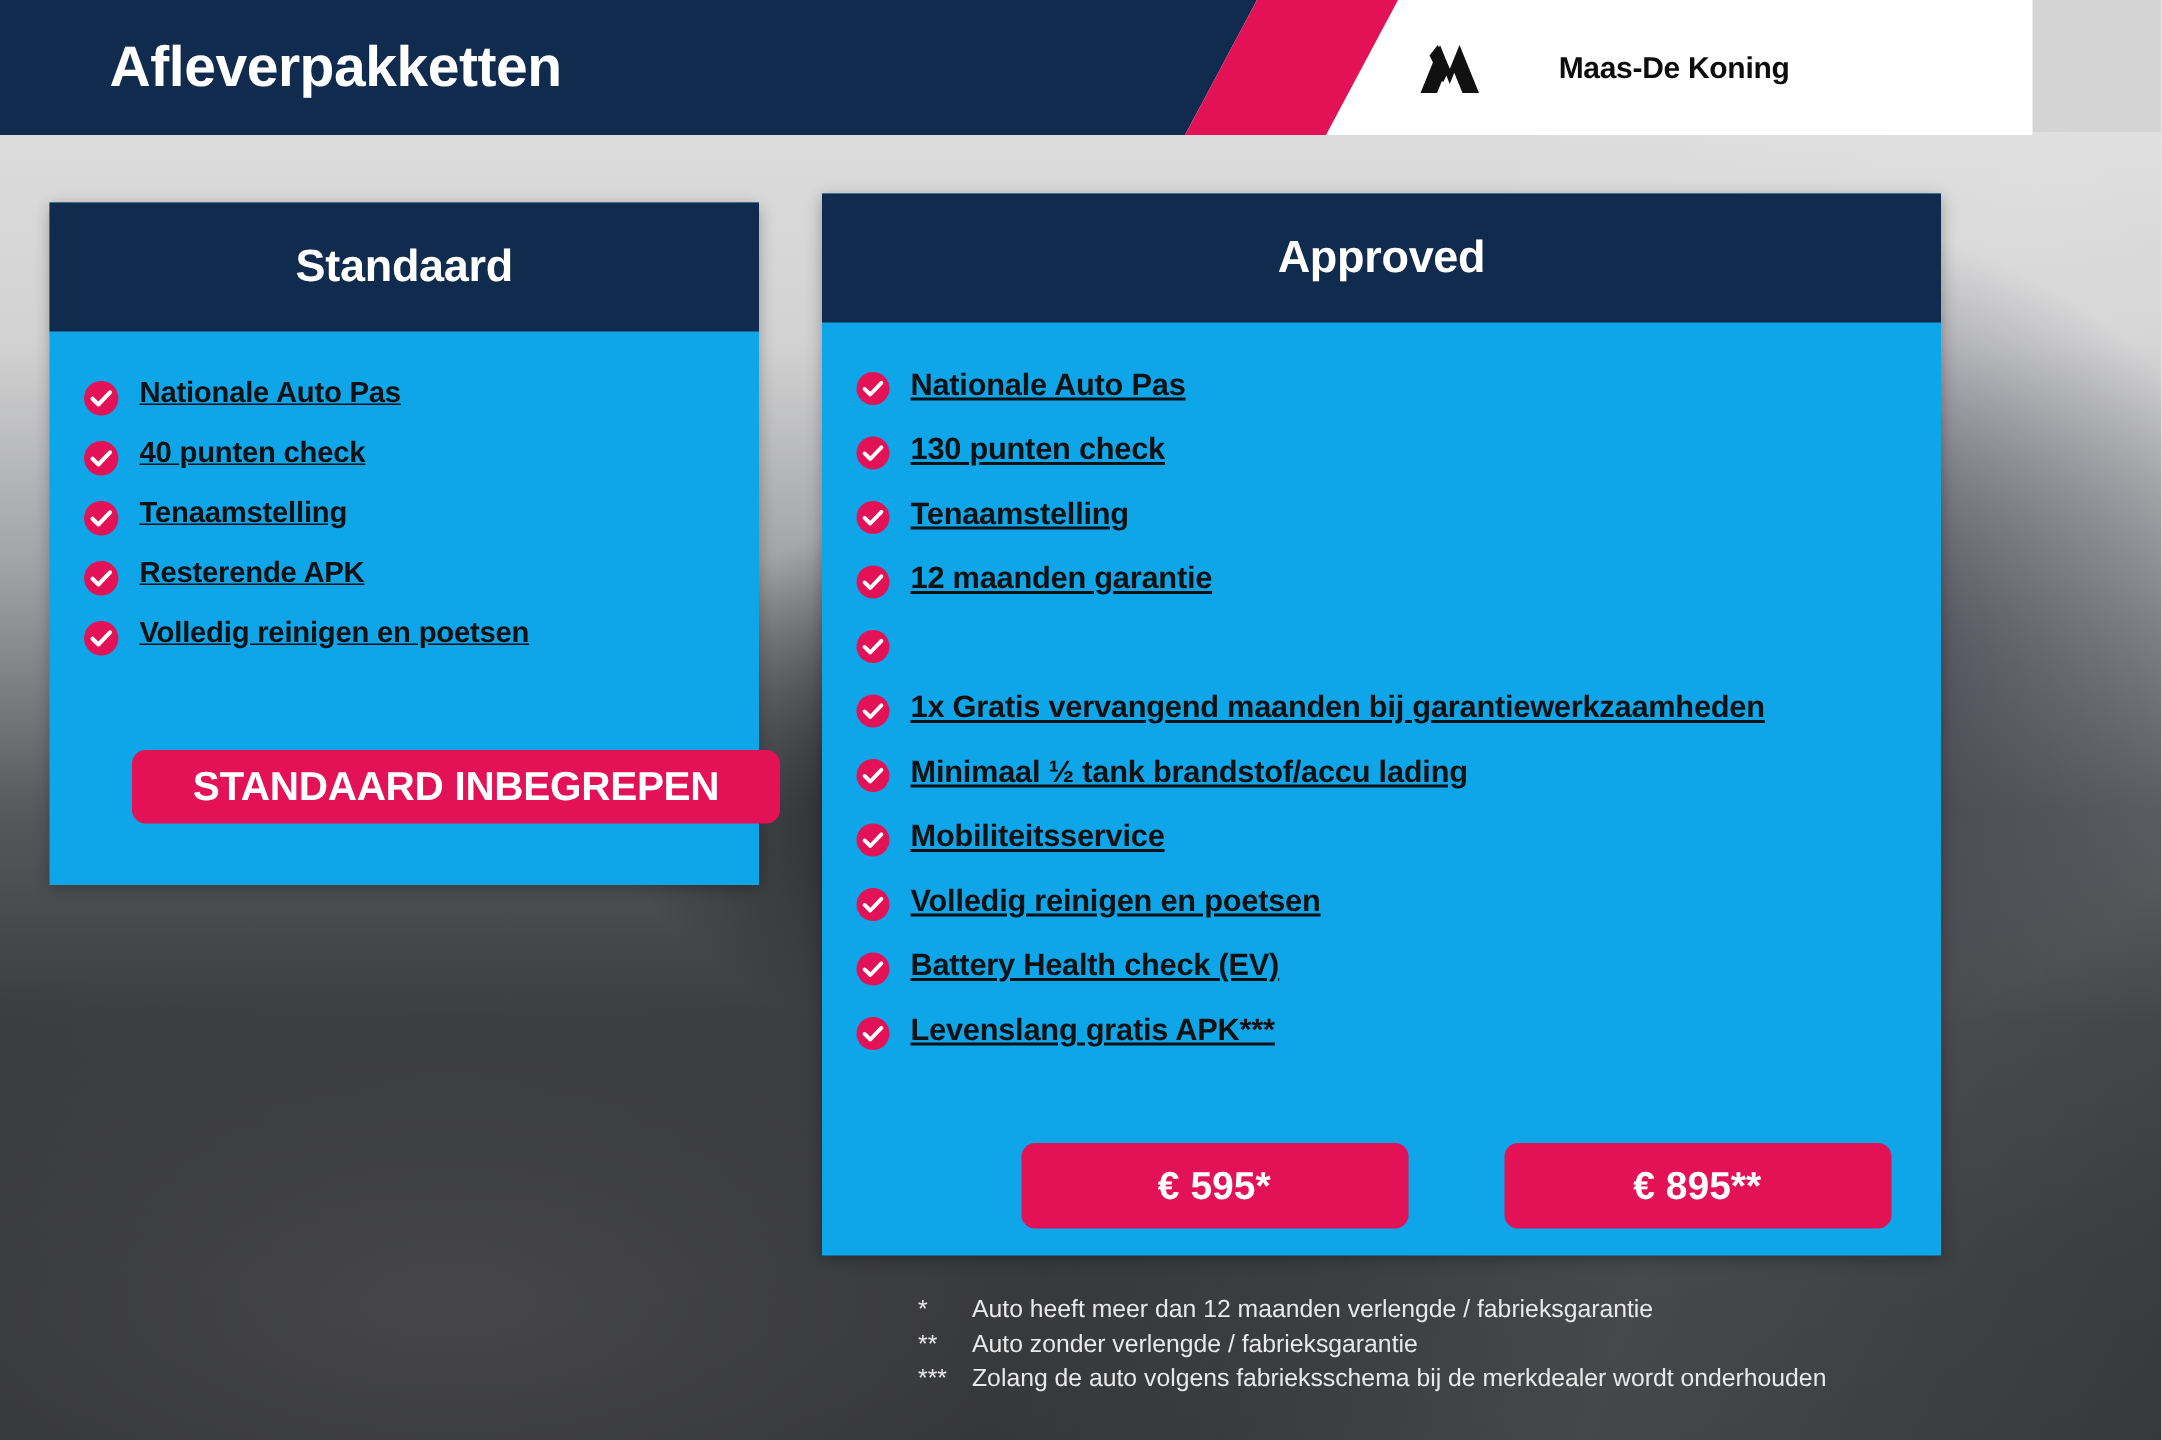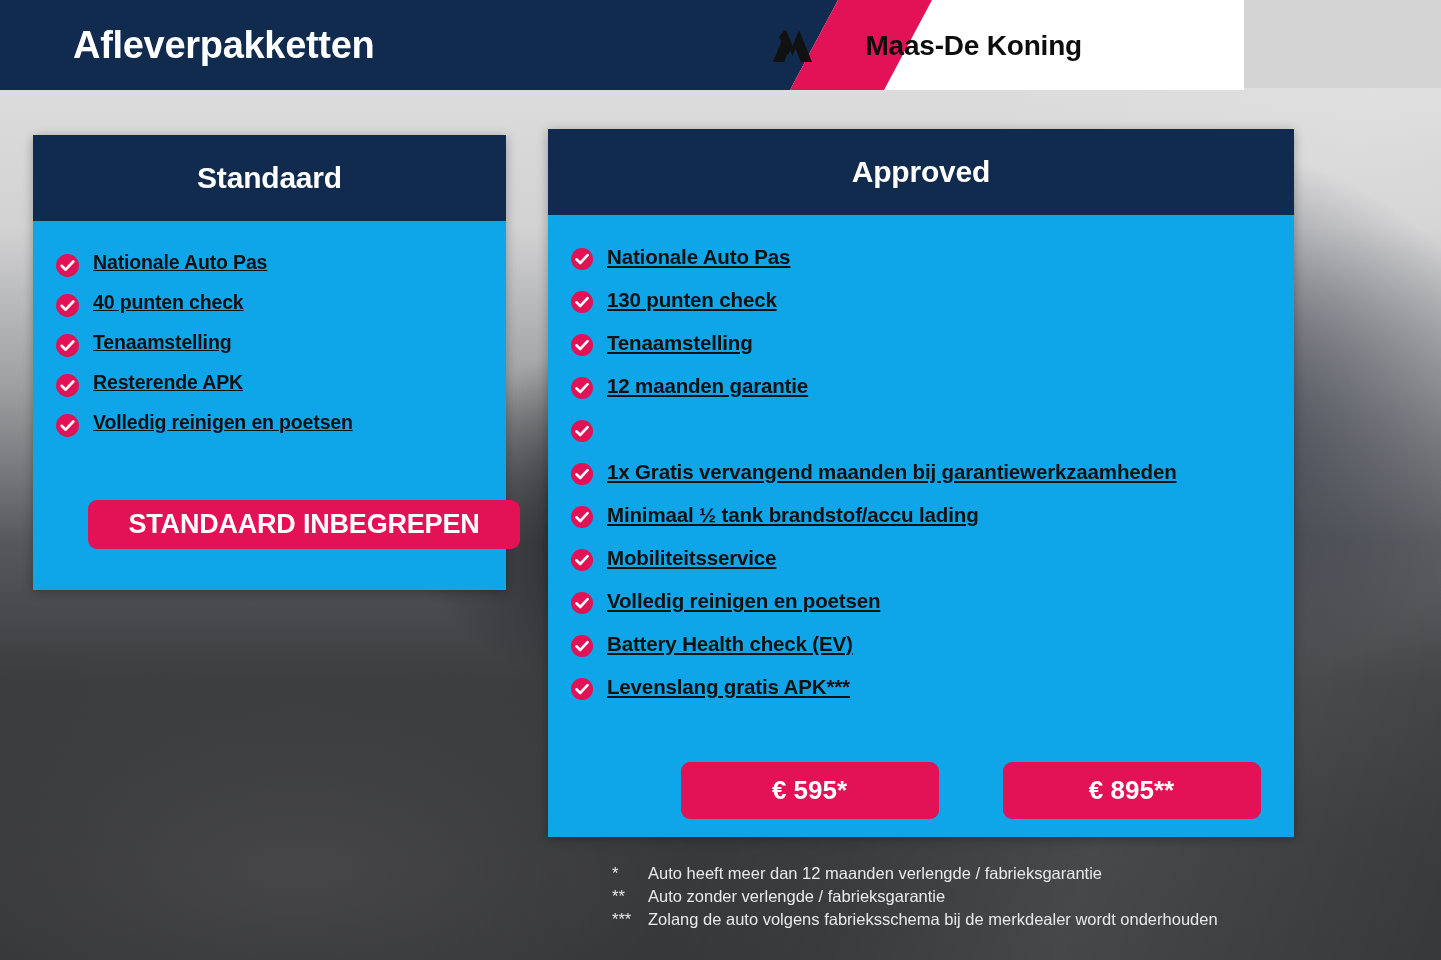--- a/index.html
+++ b/index.html
@@ -36,21 +36,21 @@
     position: absolute;
     left: 0; top: 88px;
     width: 1441px; height: 872px;
     background: linear-gradient(110deg, rgba(255,255,255,0) 55%, rgba(255,255,255,.10) 78%, rgba(255,255,255,.03) 100%);
   }
 
   
   .header {
     position: absolute;
     left: 0; top: 0;
-    width: 1244px; height: 90px;
+    width: 1355px; height: 90px;
     background: #ffffff;
     overflow: hidden;
     z-index: 5;
   }
   .header-navy {
     position: absolute;
     left: 0; top: 0;
     width: 900px; height: 90px;
     background: #112b4e;
     clip-path: polygon(0 0, 838px 0, 790px 100%, 0 100%);
@@ -75,21 +75,21 @@
   .brand {
     position: absolute;
     right: 162px; top: 26px;
     display: flex;
     align-items: center;
     gap: 15px;
     height: 40px;
   }
   .brand-mark { width: 42px; height: 34px; display: block; }
   .brand-name {
-    font-size: 28px;
+    font-size: 20px;
     font-weight: bold;
     color: #0d0d0d;
     letter-spacing: -0.2px;
     white-space: nowrap;
     margin-left: 37px;
   }
 
   
   .card {
     position: absolute;

